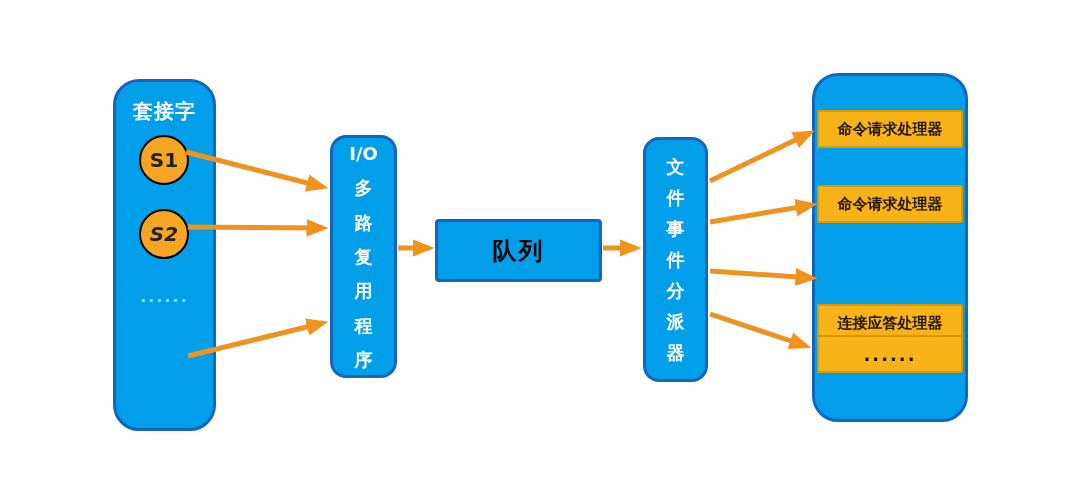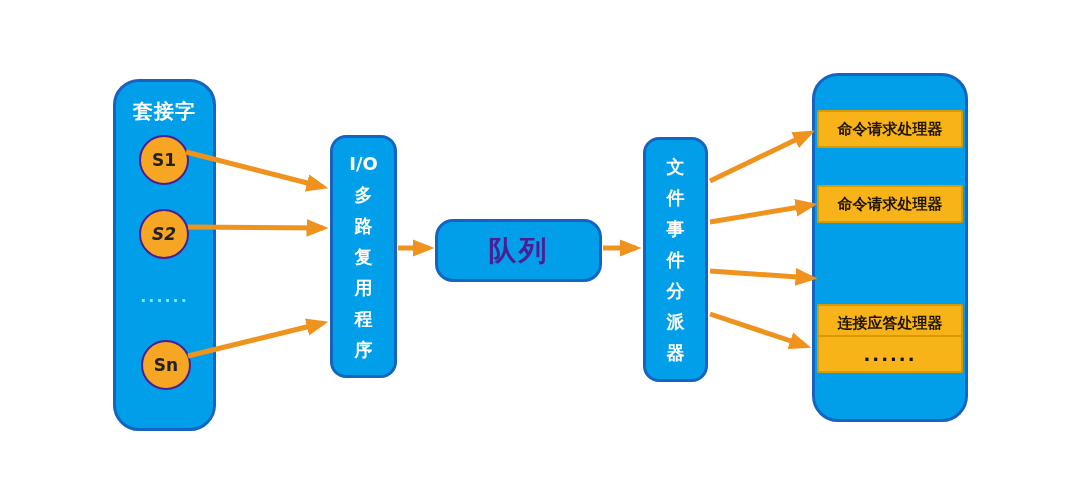--- a/index.html
+++ b/index.html
@@ -43,27 +43,27 @@
     color: #ffffff;
     font-size: 20px;
     font-weight: bold;
     letter-spacing: 1px;
   }
   .socket-node {
     position: absolute;
     width: 50px; height: 50px;
     border-radius: 50%;
     background: #F6A623;
-    border: 2px solid #4c1d95;
+    border: 2px solid #000000;
     box-sizing: border-box;
     display: flex;
     align-items: center;
     justify-content: center;
     color: #222222;
-    font-size: 17px;
+    font-size: 20px;
     font-weight: bold;
     z-index: 3;
   }
   .node-s1 { left: 23px; top: 53px; }
   .node-s2 { left: 23px; top: 127px; font-style: italic; }
   .node-sn { left: 25px; top: 258px; }
   .sockets-ellipsis {
     position: absolute;
     left: 0; top: 205px;
     width: 100%;
@@ -81,37 +81,38 @@
     justify-content: center;
     color: #ffffff;
     font-weight: 600;
     z-index: 2;
   }
   .io-box {
     left: 330px; top: 135px;
     width: 67px; height: 243px;
     border-radius: 16px;
     font-size: 18px;
+    justify-content: space-between;
   }
   .io-box span, .dispatcher-box span { line-height: 31px; white-space: nowrap; }
   .dispatcher-box {
     left: 643px; top: 137px;
     width: 65px; height: 245px;
     border-radius: 16px;
     font-size: 18px;
   }
   .queue-box {
     left: 435px; top: 219px;
     width: 167px; height: 63px;
-    border-radius: 18px;
-    display: flex;
-    align-items: center;
-    justify-content: center;
-    color: #4c1d95;
-    font-size: 28px;
+    border-radius: 4px;
+    display: flex;
+    align-items: center;
+    justify-content: center;
+    color: #000000;
+    font-size: 24px;
     font-weight: 600;
     letter-spacing: 2px;
     z-index: 2;
   }
   
   .handlers-panel {
     left: 812px; top: 73px;
     width: 156px; height: 349px;
     border-radius: 26px;
   }
@@ -161,23 +162,20 @@
 
   <div class="bluebox sockets-panel">
     <div class="panel-title">套接字</div>
     <div class="socket-node node-s1">
       <span>S1</span>
     </div>
     <div class="socket-node node-s2">
       <span>S2</span>
     </div>
     <div class="sockets-ellipsis">......</div>
-    <div class="socket-node node-sn">
-      <span>Sn</span>
-    </div>
   </div>
 
   <div class="bluebox vbox io-box">
     <span>I/O</span>
     <span>多</span>
     <span>路</span>
     <span>复</span>
     <span>用</span>
     <span>程</span>
     <span>序</span>

